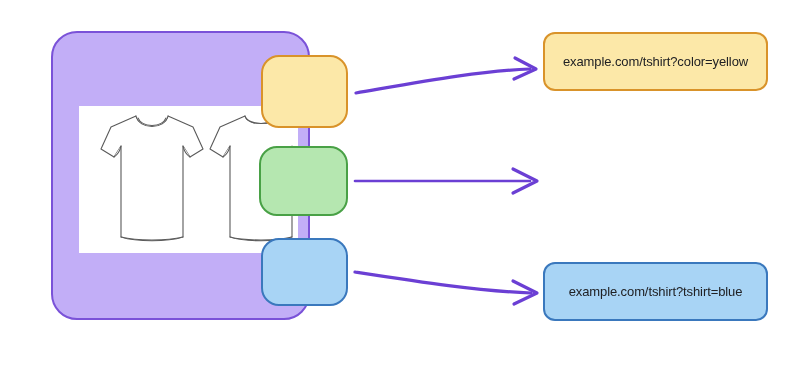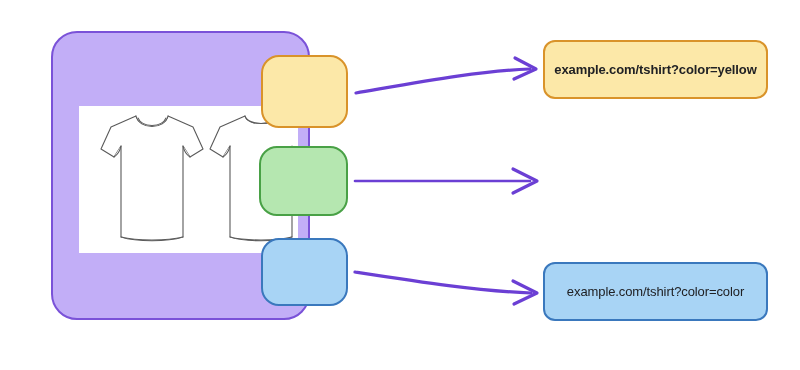--- a/index.html
+++ b/index.html
@@ -95,24 +95,23 @@
     border-radius: 12px;
     display: flex;
     align-items: center;
     justify-content: center;
     font-size: 13px;
     color: #202124;
     letter-spacing: -0.1px;
     white-space: nowrap;
   }
   .url-box-yellow {
-    top: 40px;
+    top: 32px;
     background: #fce8a8;
     border: 2px solid #d9932a;
-    font-weight: bold;
   }
   .url-box-green {
     top: 152px;
     background: #b5e7b0;
     border: 2px solid #49a146;
   }
   .url-box-blue {
     top: 262px;
     background: #a8d4f5;
     border: 2px solid #3a78bd;
@@ -163,16 +162,16 @@
     <g>
       <path d="M355 272 C420 282 478 291 531 293" fill="none" stroke="#6b3fd4" stroke-width="3.2" stroke-linecap="round"></path>
       <path d="M513 281 L537 293 L514 304" fill="none" stroke="#6b3fd4" stroke-width="3.2" stroke-linecap="round" stroke-linejoin="round"></path>
     </g>
   </svg>
 
   <div class="url-box url-box-yellow">
     <span>example.com/tshirt?color=yellow</span>
   </div>
   <div class="url-box url-box-blue">
-    <span>example.com/tshirt?color=color</span>
+    <span>example.com/tshirt?tshirt=blue</span>
   </div>
 
 </div>
 
 </body></html>

